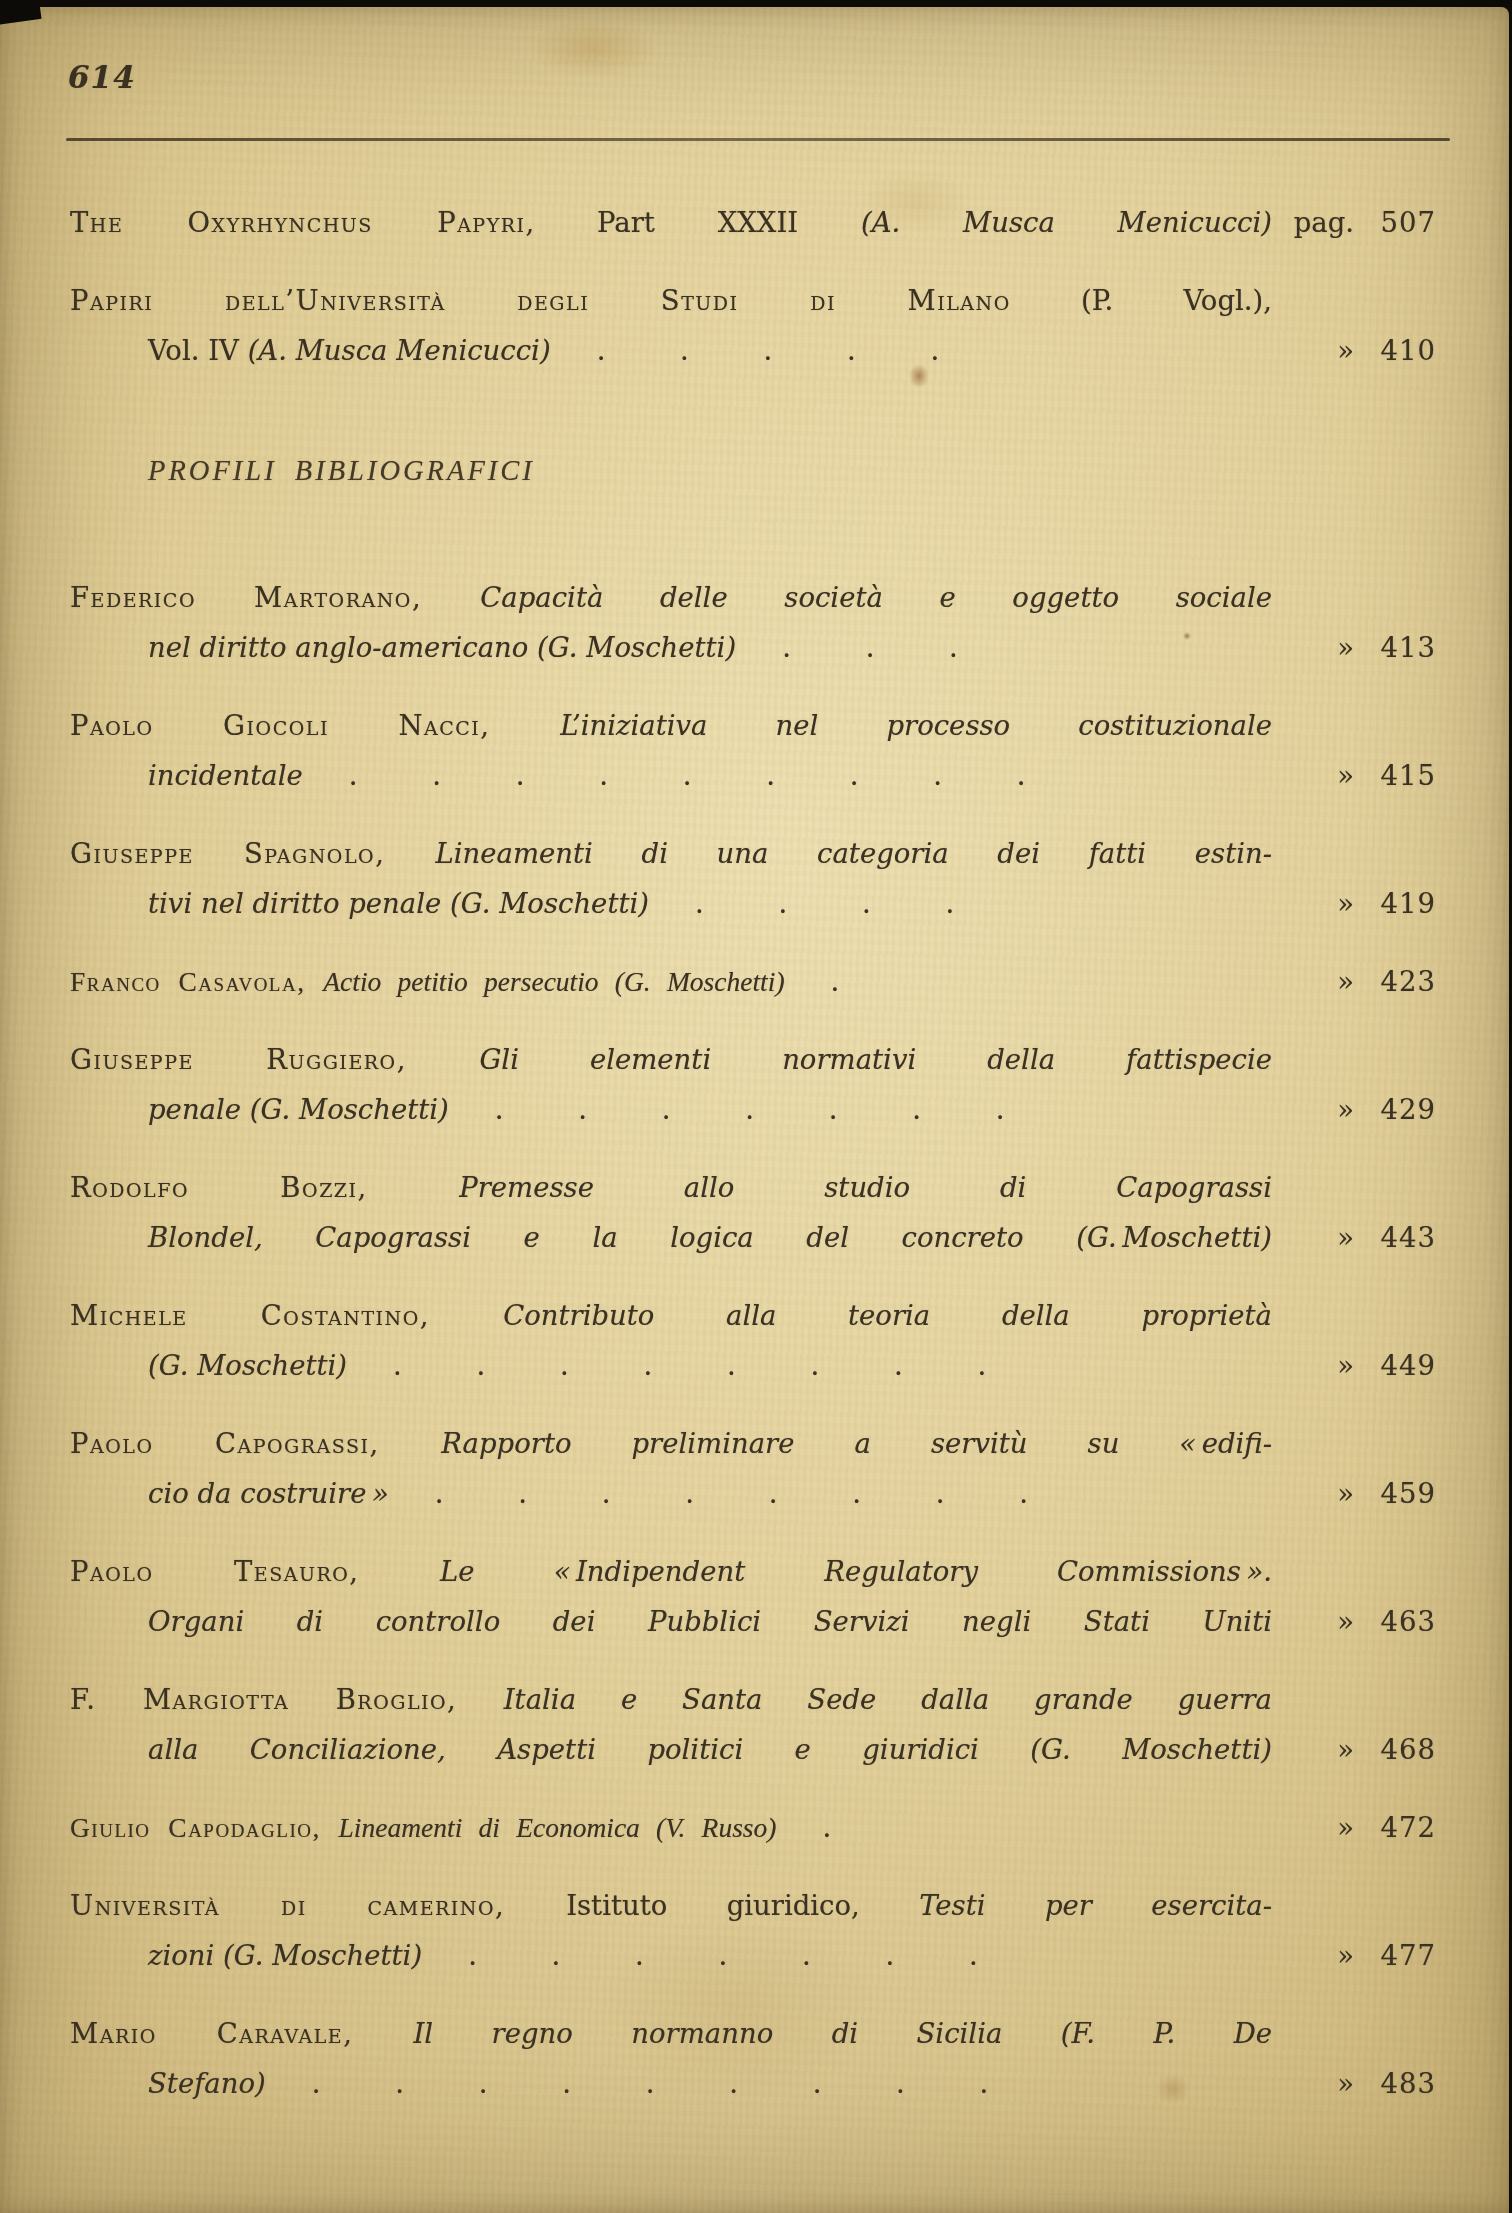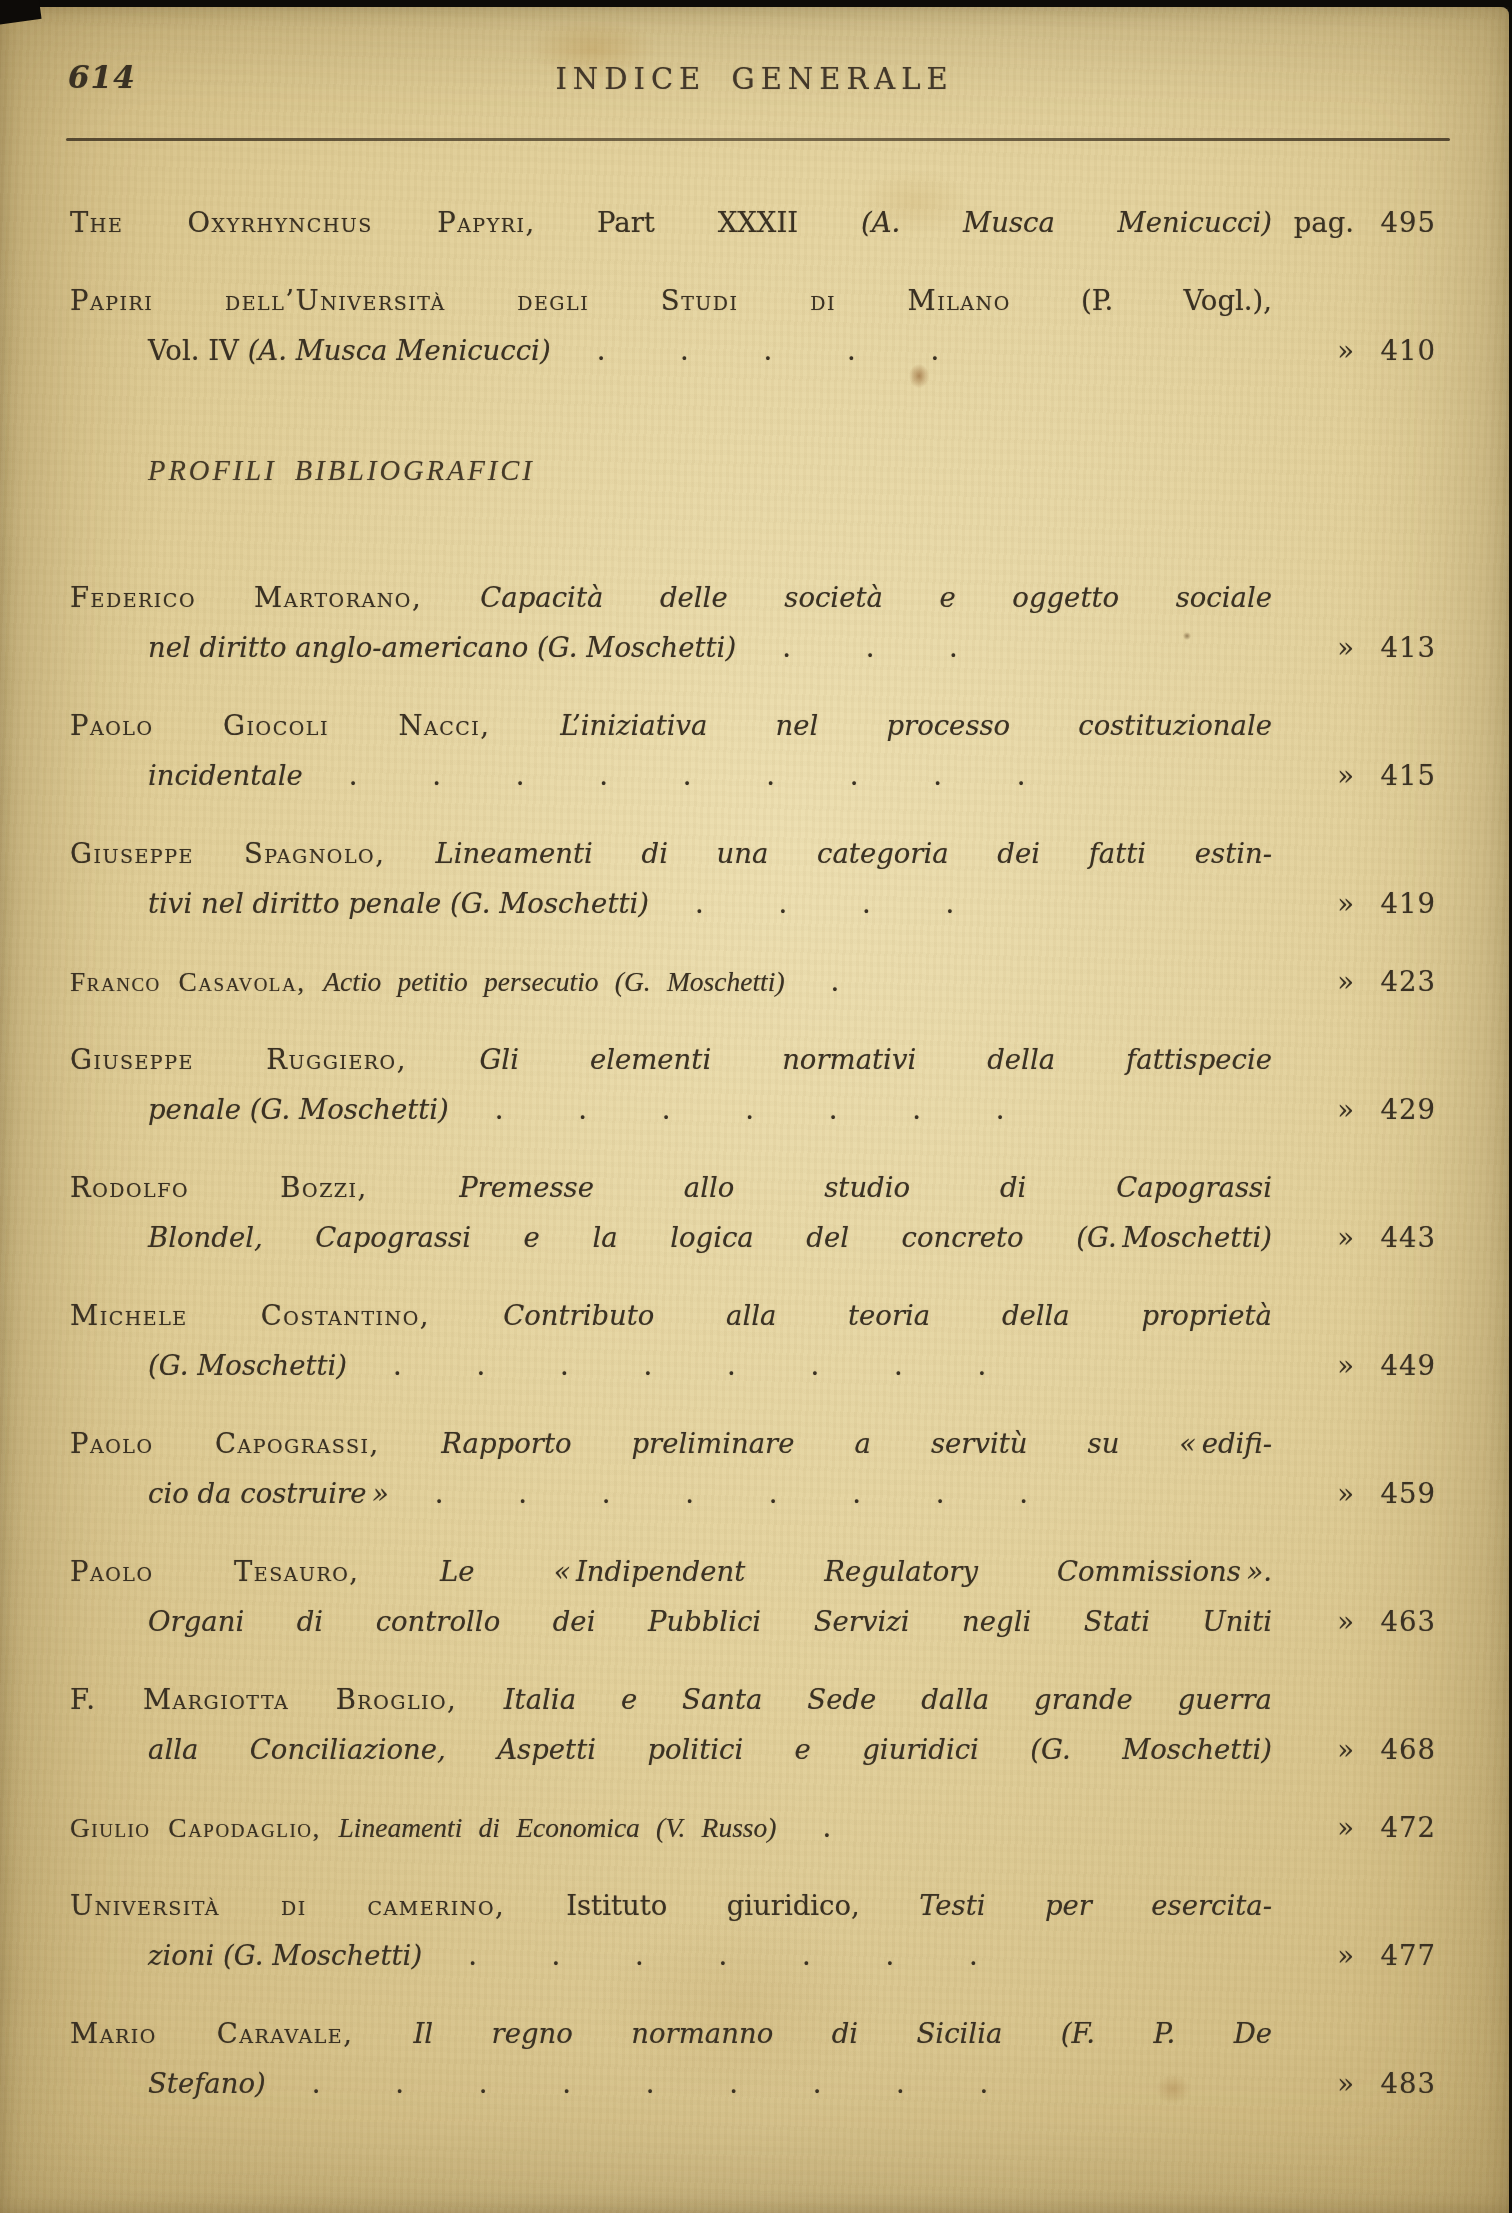--- a/index.html
+++ b/index.html
@@ -90,27 +90,26 @@
 <div class="paper">
   <div class="grain"></div>
   <div class="stain s2"></div>
   <div class="stain s3"></div>
   <div class="stain s1"></div>
   <div class="stain s4"></div>
   <div class="stain s5"></div>
   <div class="stain s6"></div>
 
   <div class="folio ink">614</div>
-  <div class="running-head">INDICE GENERALE</div>
   <div class="head-rule"></div>
 
   <div class="index ink">
     <div id="entries-top">
         <div class="entry">
-          <div class="line"><span class="text fill"><span class="sc">The Oxyrhynchus Papyri</span><span class="rm">, Part XXXII </span><span class="it">(A. Musca Menicucci)</span></span><span class="marker">pag.</span><span class="page">495</span></div>
+          <div class="line"><span class="text fill"><span class="sc">The Oxyrhynchus Papyri</span><span class="rm">, Part XXXII </span><span class="it">(A. Musca Menicucci)</span></span><span class="marker">pag.</span><span class="page">507</span></div>
         </div>
         <div class="entry">
           <div class="line"><span class="text fill"><span class="sc">Papiri dell’Università degli Studi di Milano</span><span class="rm"> (P. Vogl.),</span></span><span class="marker"></span><span class="page"></span></div>
           <div class="line indent"><span class="text"><span class="rm">Vol. IV </span><span class="it">(A. Musca Menicucci)</span></span><span class="dots">. . . . .</span><span class="spacer"></span><span class="marker">»</span><span class="page">410</span></div>
         </div>
       </div>
     <div class="section-heading">PROFILI BIBLIOGRAFICI</div>
     <div id="entries-main">
         <div class="entry">
           <div class="line"><span class="text fill"><span class="sc">Federico Martorano, </span><span class="it">Capacità delle società e oggetto sociale</span></span><span class="marker"></span><span class="page"></span></div>

